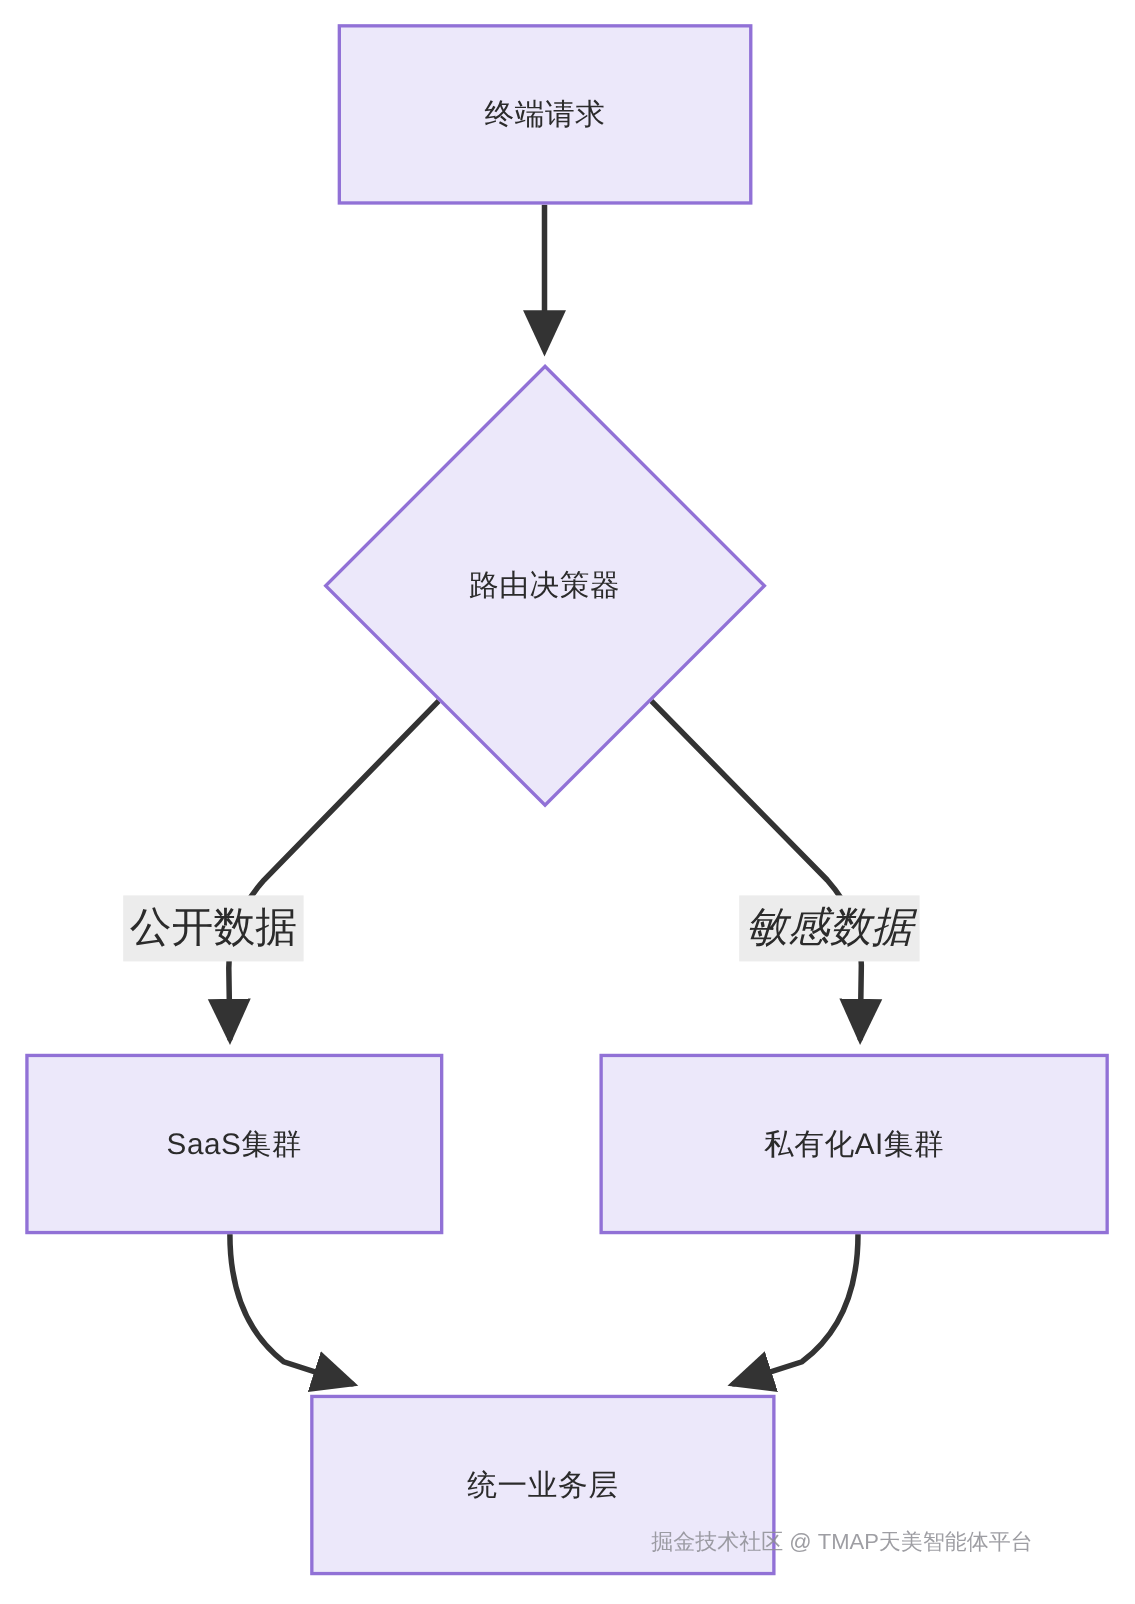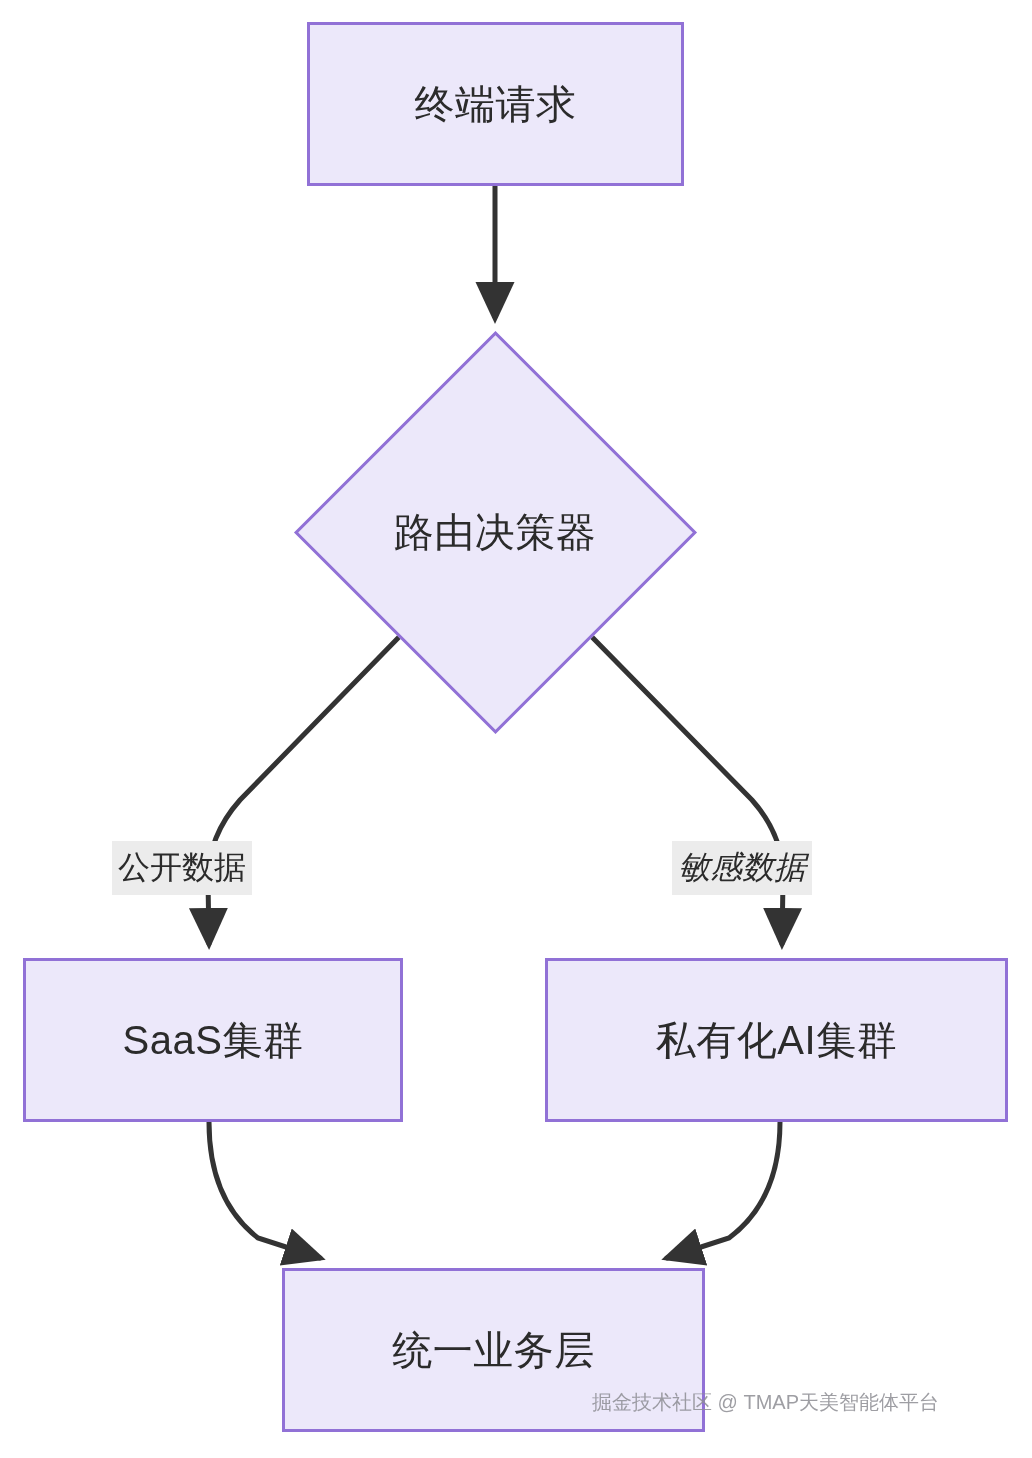--- a/index.html
+++ b/index.html
@@ -29,21 +29,21 @@
     box-sizing: border-box;
     background: #ece8fa;
     border: 3px solid #9171d6;
     display: flex;
     align-items: center;
     justify-content: center;
     z-index: 2;
   }
   .node-label {
     color: #2b2b2b;
-    font-size: 40px;
+    font-size: 27px;
     line-height: 1;
     letter-spacing: 0.5px;
     white-space: nowrap;
   }
   #node-terminal-request {
     left: 307px;
     top: 22px;
     width: 377px;
     height: 164px;
   }
@@ -89,26 +89,25 @@
     transform: rotate(45deg);
   }
   #node-router-decider .node-label {
     position: relative;
     z-index: 3;
   }
   .edge-label {
     position: absolute;
     background: #ececec;
     color: #2b2b2b;
-    font-size: 32px;
+    font-size: 38px;
     line-height: 1;
     padding: 10px 6px 12px 6px;
     white-space: nowrap;
     z-index: 3;
-    margin-top: 27px;
   }
   #edge-label-public-data {
     left: 112px;
     top: 814px;
   }
   #edge-label-sensitive-data {
     left: 672px;
     top: 814px;
     font-style: italic;
   }

